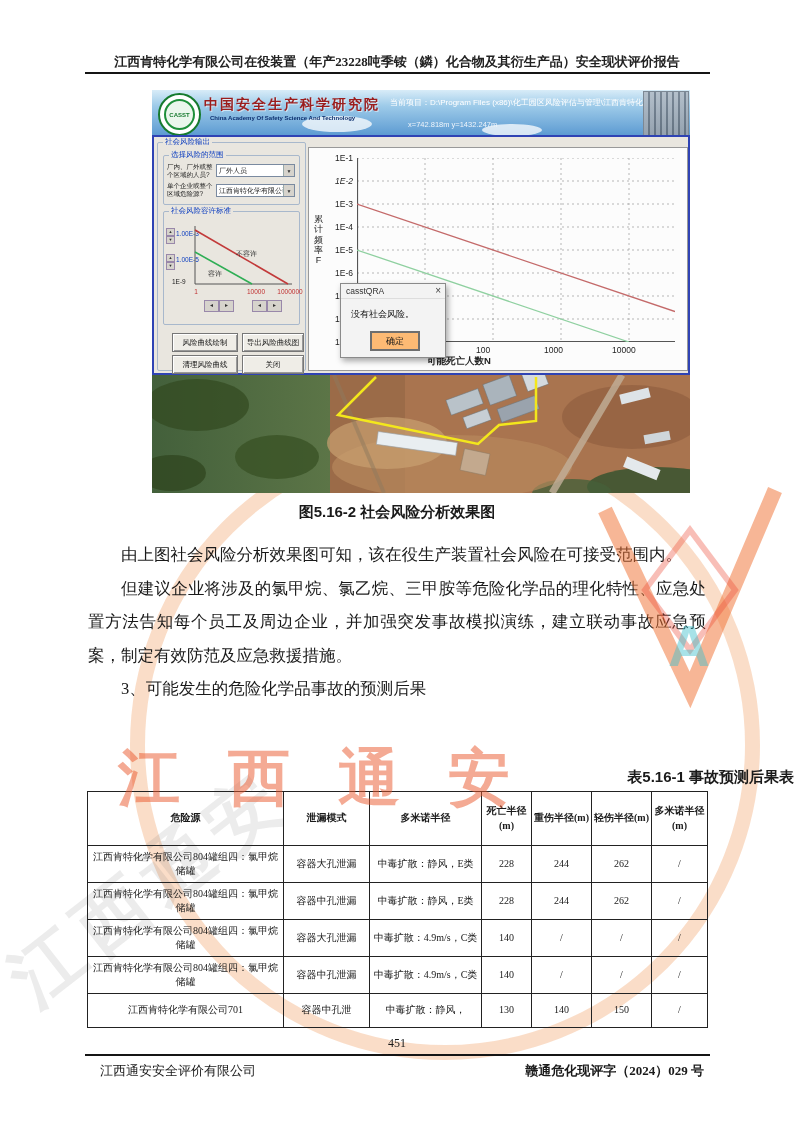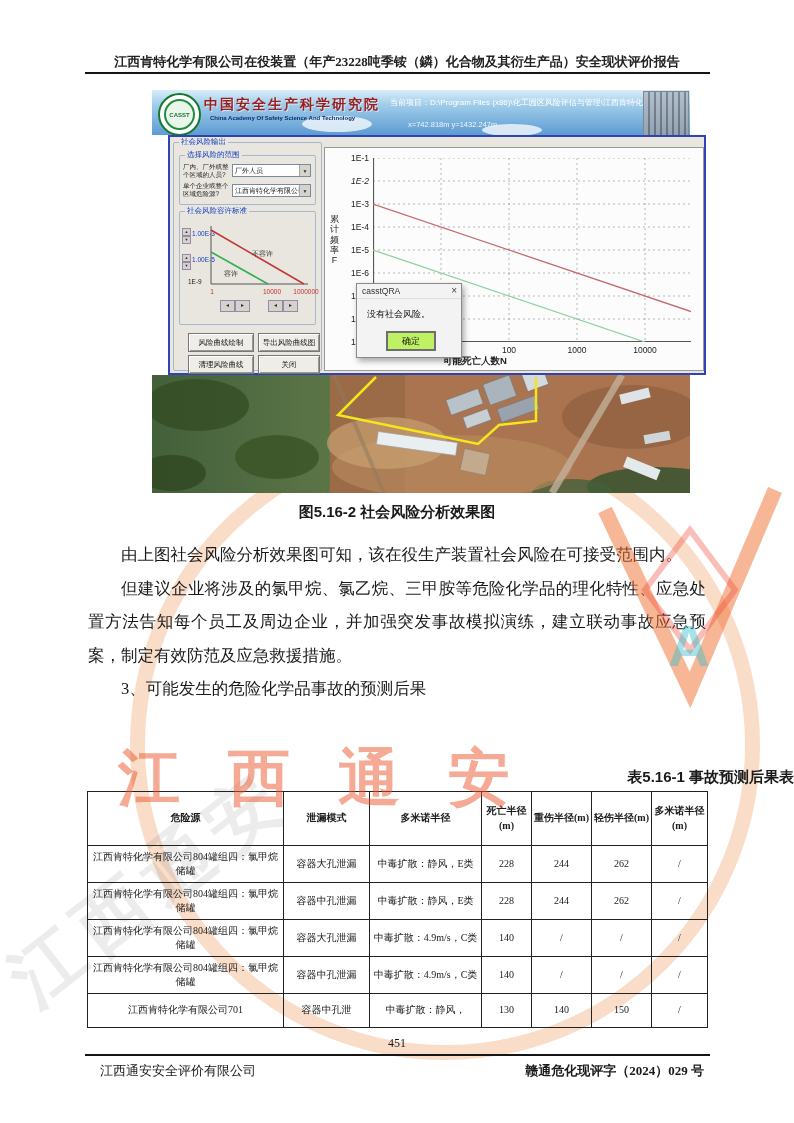--- a/index.html
+++ b/index.html
@@ -34,21 +34,21 @@
         font-size:6px;font-weight:bold;display:flex;align-items:center;justify-content:center;background:#eaf6ec;}
   .org-cn{position:absolute;left:52px;top:6px;font-size:14px;font-weight:bold;letter-spacing:2px;color:#9b1d1d;
           text-shadow:1px 1px 0 rgba(255,255,255,.55);}
   .org-en{position:absolute;left:58px;top:25px;font-size:6px;font-weight:bold;color:#0d2f6e;}
   .proj{position:absolute;left:238px;top:7px;width:262px;font-size:8px;color:#fff;white-space:nowrap;overflow:hidden;}
   .coords{position:absolute;left:256px;top:30px;font-size:7.5px;color:#eef4fb;}
   .building{position:absolute;right:1px;top:1px;width:44px;height:43px;background:
       repeating-linear-gradient(90deg,#cfd6dd 0 4px,#8c98a4 4px 6px),linear-gradient(#dde4ea,#b7c1ca);
       background-blend-mode:multiply;border:1px solid #7c8894;}
   .panel-region{position:absolute;top:45px;left:0;width:538px;height:240px;background:#e9e6df;
-      border:2px solid #2f43b4;box-sizing:border-box;margin-left:16px;}
+      border:2px solid #2f43b4;box-sizing:border-box;}
   .fieldset{position:absolute;border:1px solid #a8b8cc;border-radius:2px;}
   .legend{position:absolute;top:-6px;left:5px;background:#e9e6df;color:#1040c0;font-size:7.5px;padding:0 2px;white-space:nowrap;}
   .tiny-label{position:absolute;font-size:6.5px;line-height:1.2;color:#222;}
   .dd{position:absolute;height:13px;background:#fff;border:1px solid #7a8aa0;font-size:7px;
       display:flex;align-items:center;box-sizing:border-box;}
   .dd span.val{flex:1;padding-left:2px;white-space:nowrap;overflow:hidden;}
   .dd .dd-btn{width:10px;height:11px;background:#d6d3cc;border-left:1px solid #9aa;font-size:5px;
       display:flex;align-items:center;justify-content:center;color:#333;}
   .spin{position:absolute;width:9px;height:16px;display:flex;flex-direction:column;}
   .spin div{flex:1;background:#d6d3cc;border:1px solid #98a;font-size:4px;line-height:6px;text-align:center;color:#333;}
@@ -56,29 +56,29 @@
   .mini-xtick{position:absolute;font-size:6.5px;color:#c03030;transform:translateX(-50%);top:0;}
   .scrollpair{position:absolute;display:flex;}
   .scrollpair div{width:13px;height:10px;background:#d6d3cc;border:1px solid #98a;font-size:5px;
       line-height:9px;text-align:center;color:#333;}
   .wbtn{position:absolute;height:17px;background:#efede7;border:1px solid #777;
       box-shadow:inset 1px 1px 0 #fff, inset -1px -1px 0 #999;font-size:7.5px;color:#111;
       display:flex;align-items:center;justify-content:center;white-space:nowrap;}
   .chart-box{position:absolute;left:154px;top:10px;width:378px;height:222px;background:#fcfcfc;border:1px solid #999;}
   .ylabel{position:absolute;left:3px;top:66px;width:13px;font-size:9px;line-height:1.15;word-break:break-all;text-align:center;color:#222;}
   .ytick{position:absolute;left:14px;width:30px;text-align:right;font-size:8.5px;color:#222;}
-  .xtick{position:absolute;width:34px;text-align:center;font-size:8.5px;color:#222;top:197px;}
+  .xtick{position:absolute;width:34px;text-align:left;font-size:8.5px;color:#222;top:197px;}
   .xlabel{position:absolute;left:118px;top:207px;font-size:9.5px;font-weight:bold;color:#222;}
   .dialog{position:absolute;left:340px;top:190px;width:104px;height:73px;background:#f3f3f3;
       border:1px solid #8a8a8a;box-shadow:2px 3px 6px rgba(0,0,0,.35);z-index:6;}
   .dlg-title{position:absolute;top:0;left:0;right:0;height:14px;font-size:8.5px;color:#333;
       display:flex;align-items:center;padding:0 5px;border-bottom:1px solid #ddd;}
   .dlg-close{position:absolute;right:4px;top:1px;font-size:10px;color:#444;cursor:default;}
   .dlg-msg{position:absolute;left:10px;top:24px;font-size:9px;color:#111;}
-  .dlg-ok{position:absolute;left:29px;top:47px;width:46px;height:16px;background:#bef264;
+  .dlg-ok{position:absolute;left:29px;top:47px;width:46px;height:16px;background:#fdba74;
       border:2px solid #6e6e6e;font-size:9px;display:flex;align-items:center;justify-content:center;}
   .satmap{position:absolute;top:285px;left:0;width:538px;height:118px;}
   
   .fig-caption{position:absolute;top:503px;left:0;right:0;text-align:center;font-size:15px;font-weight:bold;z-index:3;
       font-family:"Liberation Sans",sans-serif;}
   .bodytext{position:absolute;left:88px;top:538px;width:618px;font-size:16.5px;line-height:33.5px;
       text-align:justify;z-index:3;}
   .para{margin:0;text-indent:2em;}
   .tbl-caption{position:absolute;top:768px;left:17px;right:0;text-align:right;font-size:15px;font-weight:bold;z-index:3;
       font-family:"Liberation Sans",sans-serif;}

